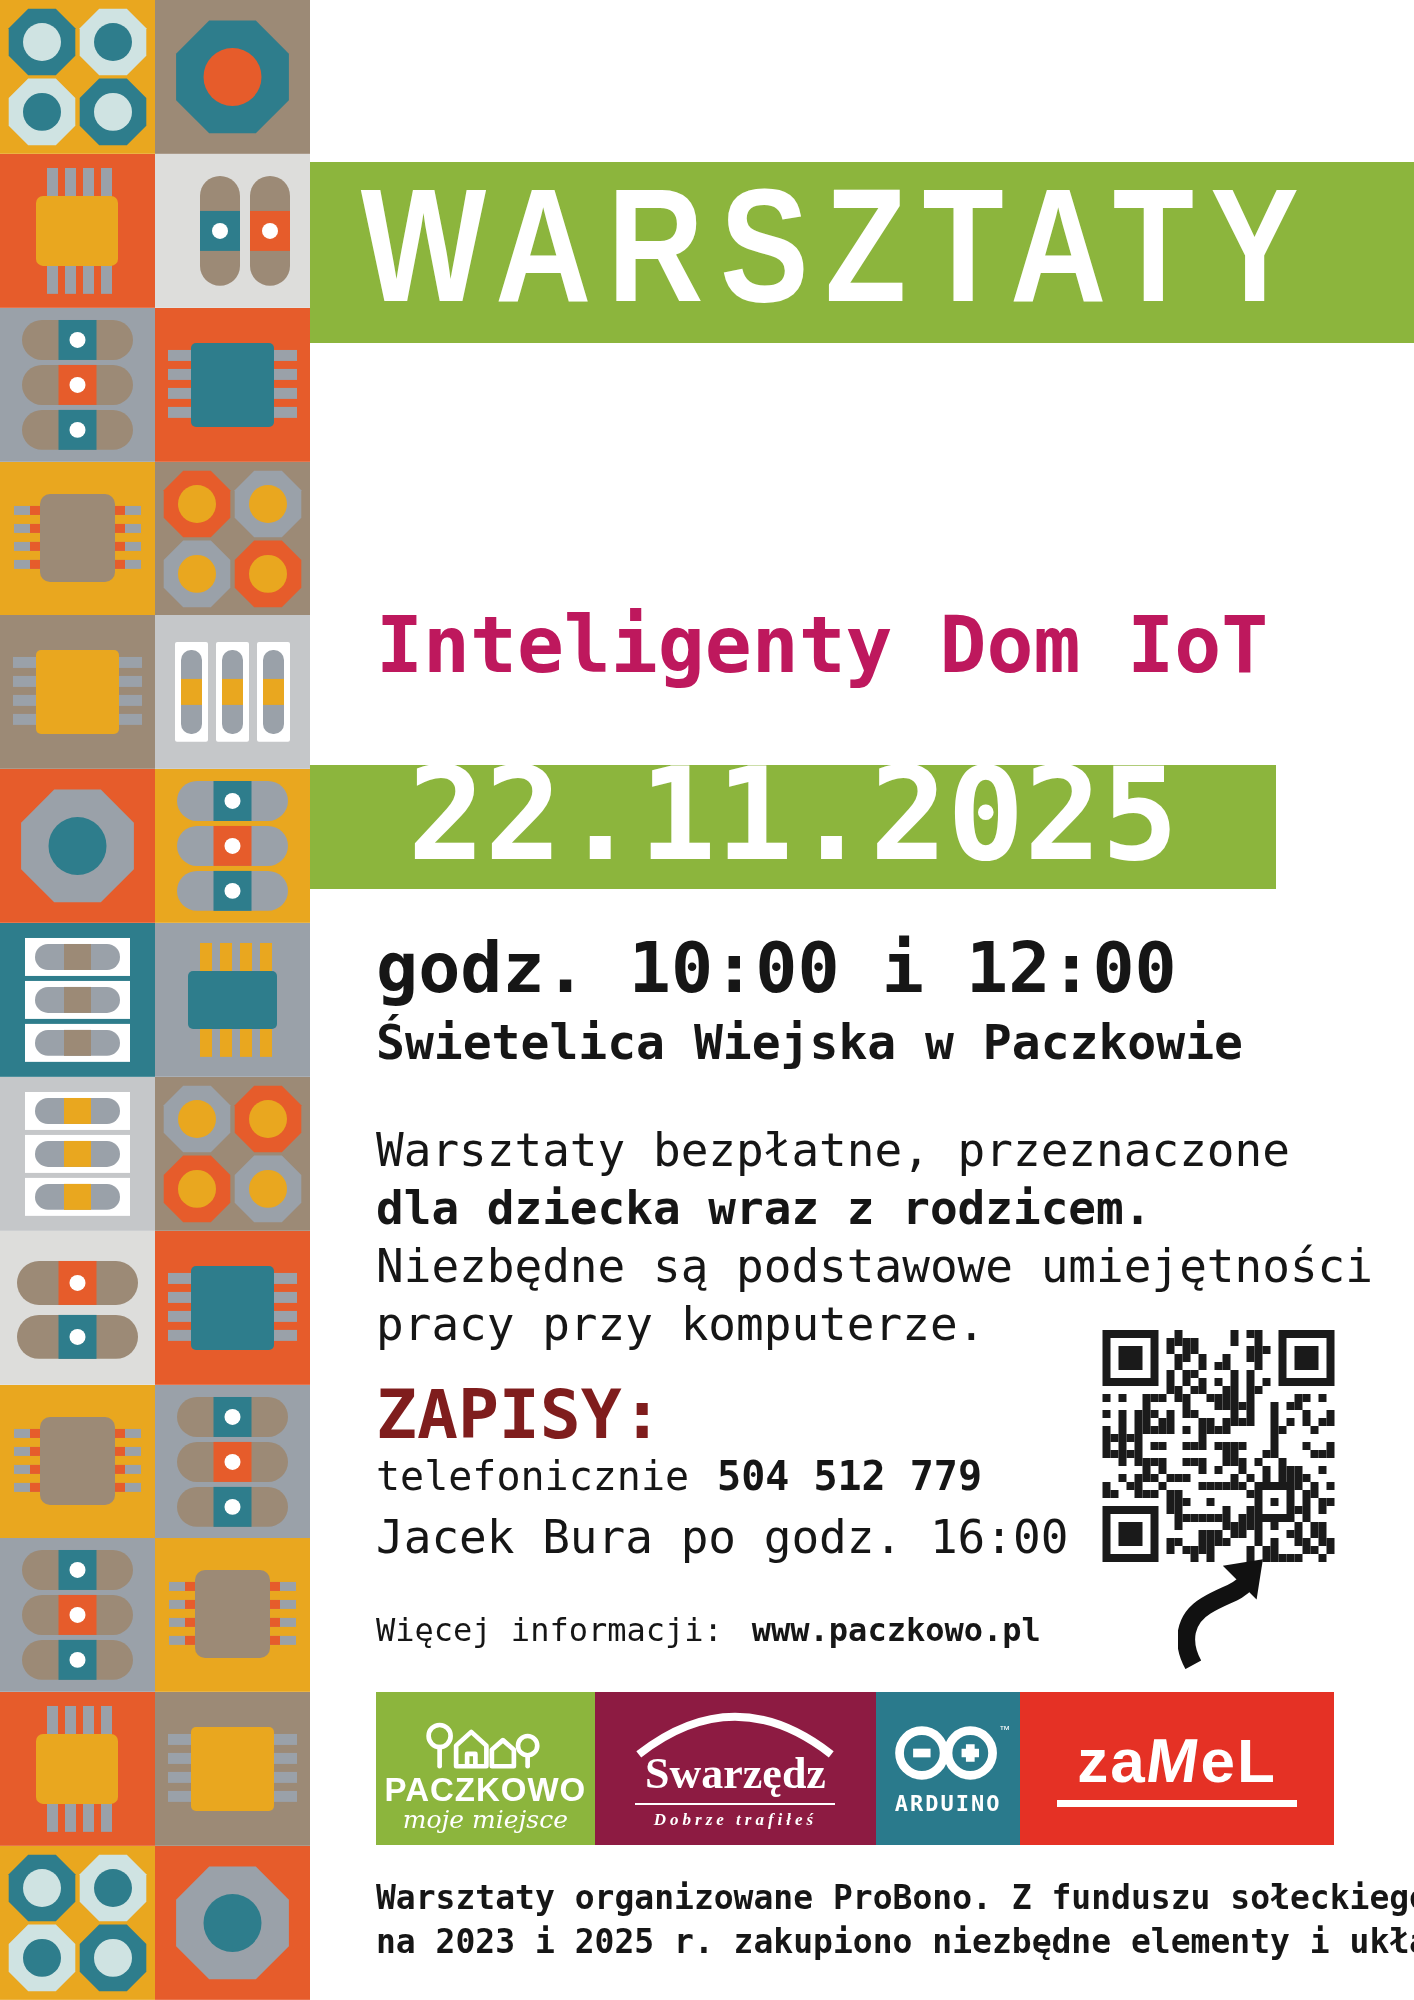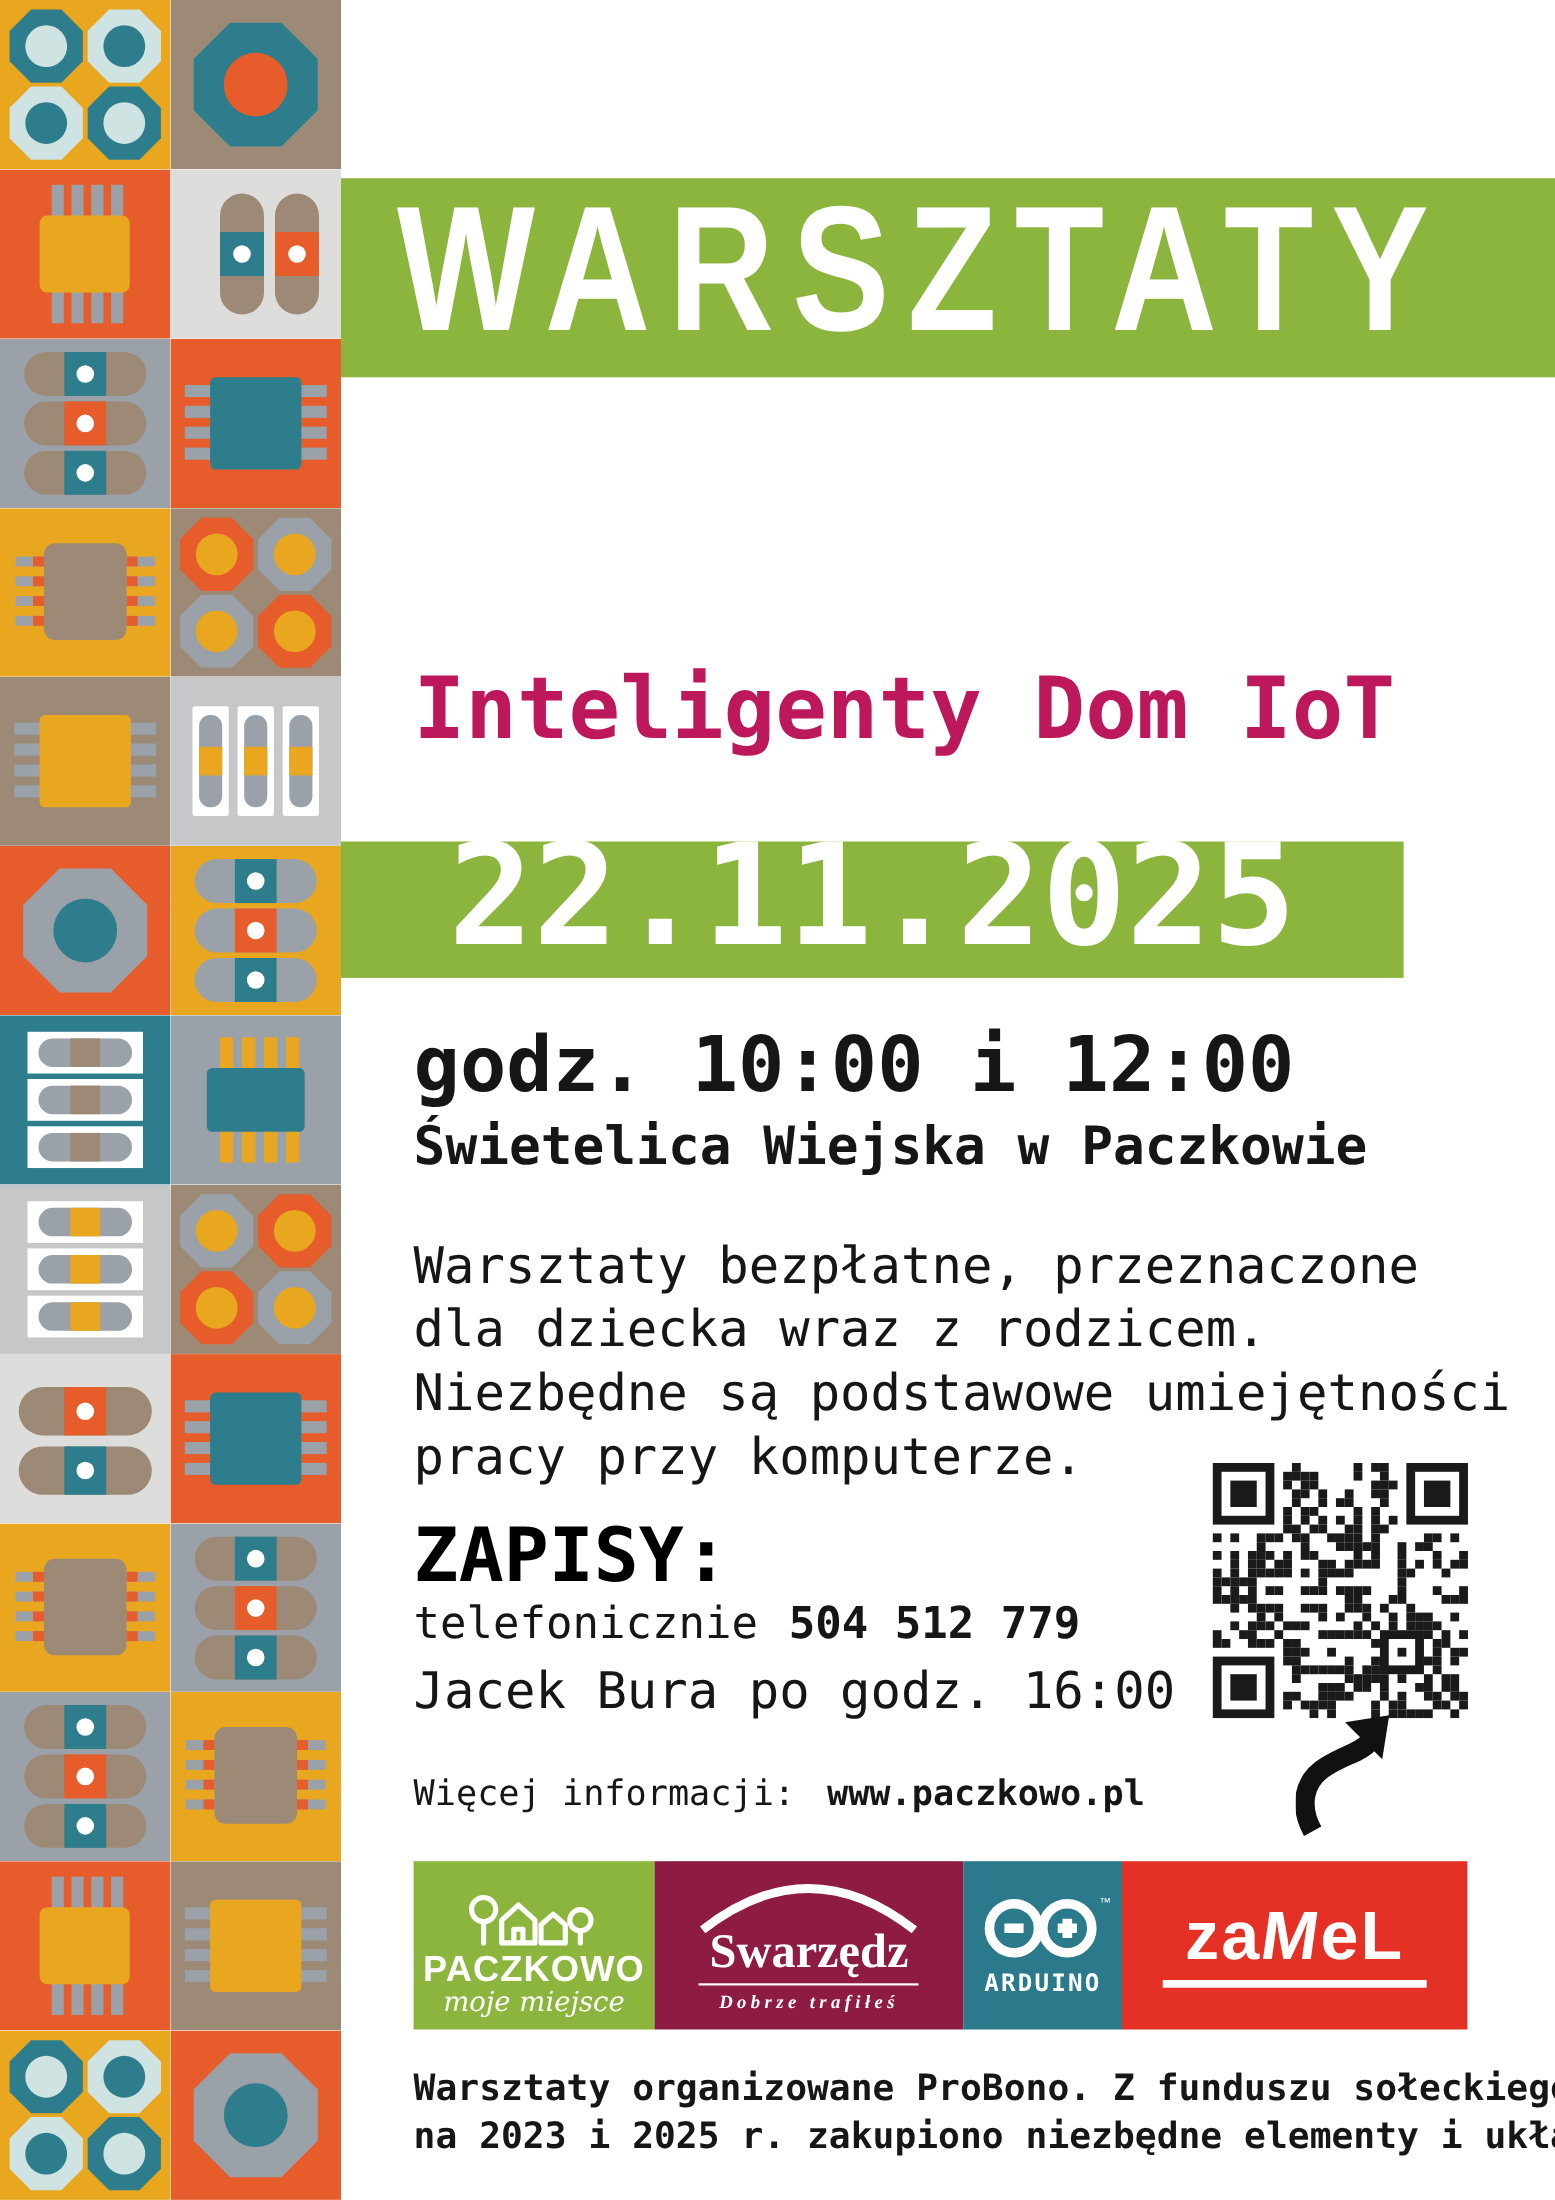--- a/index.html
+++ b/index.html
@@ -1,20 +1,20 @@
 <!DOCTYPE html>
 <html><head>
 <meta charset="utf-8">
 <style>
   html,body{margin:0;padding:0;background:#eee;}
   #poster{position:relative;width:1414px;height:2000px;background:#ffffff;overflow:hidden;
           font-family:"DejaVu Sans Mono",monospace;}
   .abs{position:absolute;}
   .mono{font-family:"DejaVu Sans Mono",monospace;}
-  .bold{font-weight:normal;}
+  .bold{font-weight:bold;}
 
   
   #decor-strip{left:0;top:0;width:310px;height:2000px;display:grid;
                grid-template-columns:155px 155px;grid-auto-rows:153.85px;}
   #decor-strip svg{display:block;width:100%;height:100%;}
 
   
   .banner{display:flex;align-items:center;}
   #title-banner{left:310px;top:162px;width:1104px;height:181px;}
   #title-banner .t{font-family:"Liberation Sans",sans-serif;font-weight:bold;color:#ffffff;
@@ -24,21 +24,21 @@
   #date-banner .t{font-weight:bold;color:#ffffff;font-size:128px;line-height:1;transform:translateY(-12px);white-space:nowrap;}
 
   #headline{left:376px;top:351px;font-size:112px;line-height:120px;font-weight:bold;white-space:nowrap;}
   #subtitle{left:376px;top:606px;font-size:78px;line-height:1;font-weight:bold;white-space:nowrap;}
 
   #time-line{left:376px;top:933px;font-size:70px;font-weight:bold;color:#161616;line-height:1;white-space:nowrap;}
   #venue-line{left:376px;top:1018px;font-size:48px;font-weight:bold;color:#161616;line-height:1;white-space:nowrap;}
 
   #description{left:376px;top:1121px;font-size:46px;line-height:58px;color:#161616;white-space:nowrap;}
 
-  #signup-heading{left:376px;top:1381px;font-size:68px;font-weight:bold;color:#000000;line-height:1;}
+  #signup-heading{left:376px;top:1381px;font-size:68px;font-weight:bold;color:#7f1d1d;line-height:1;}
   #phone-line{left:376px;top:1456px;font-size:40px;color:#161616;line-height:1;white-space:nowrap;}
   #phone-line .num{font-weight:bold;margin-left:28px;}
   #contact-line{left:376px;top:1514px;font-size:46px;color:#161616;line-height:1;white-space:nowrap;}
 
   #info-line{left:376px;top:1612px;font-size:32px;color:#161616;line-height:1.15;white-space:nowrap;}
   #info-line .url{font-weight:bold;margin-left:29px;}
 
   #qr{left:1102px;top:1330px;width:233px;height:232px;}
   #arrow{left:1178px;top:1553px;width:96px;height:116px;}
 

